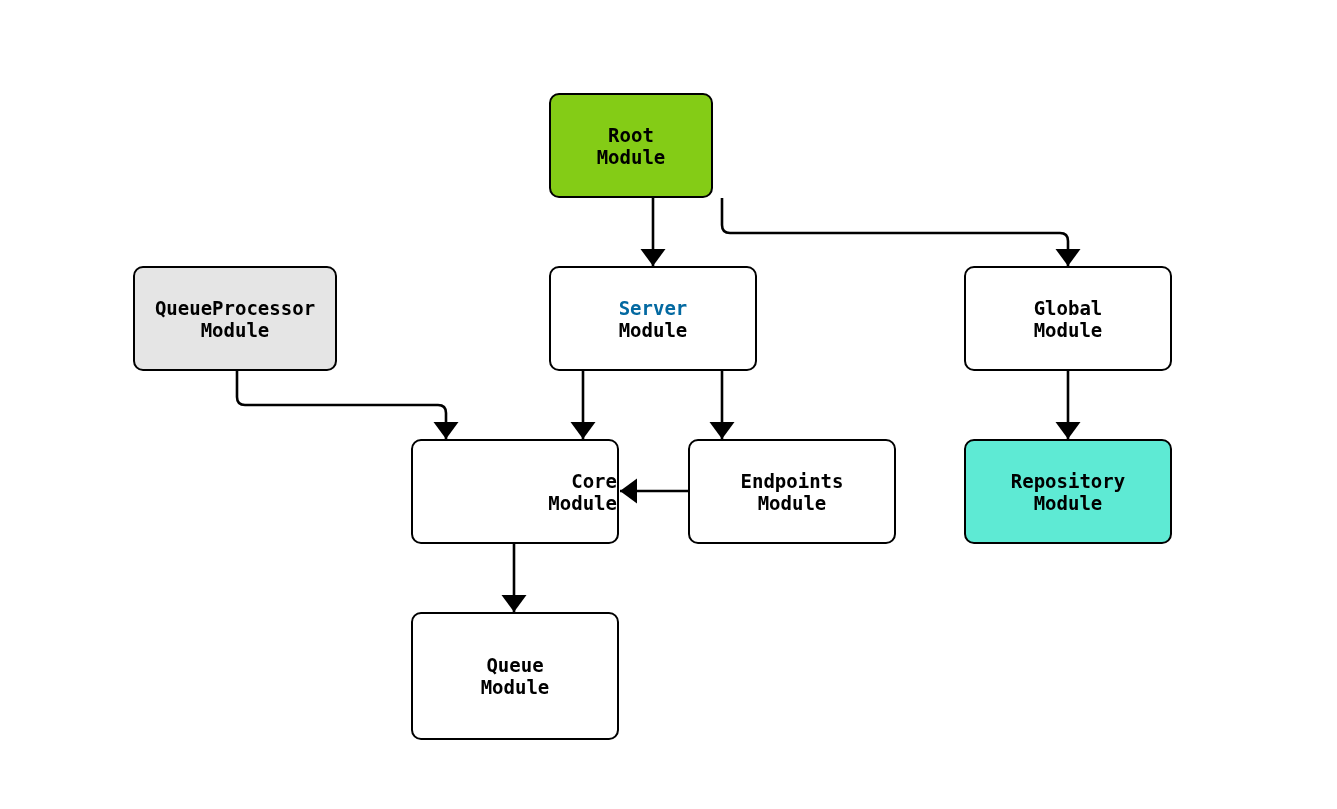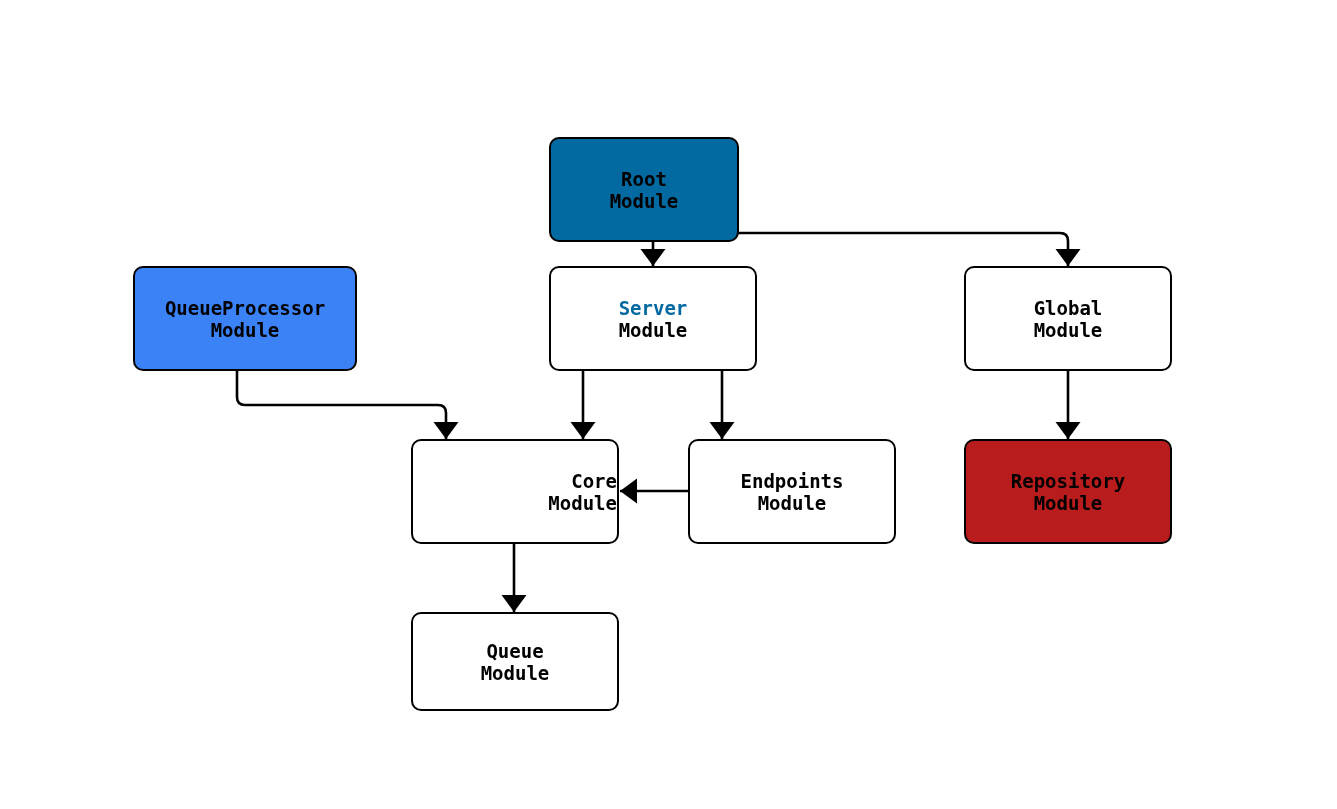--- a/index.html
+++ b/index.html
@@ -59,46 +59,46 @@
       <path d="M 722 371 L 722 439" fill="none" stroke="#000000" stroke-width="2.6"></path>
       <polygon points="722,439 709.5,422 734.5,422" fill="#000000"></polygon>
       <path d="M 688 491 L 620 491" fill="none" stroke="#000000" stroke-width="2.6"></path>
       <polygon points="620,491 637,478.5 637,503.5" fill="#000000"></polygon>
       <path d="M 514 544 L 514 612" fill="none" stroke="#000000" stroke-width="2.6"></path>
       <polygon points="514,612 501.5,595 526.5,595" fill="#000000"></polygon>
       <path d="M 1068 371 L 1068 439" fill="none" stroke="#000000" stroke-width="2.6"></path>
       <polygon points="1068,439 1055.5,422 1080.5,422" fill="#000000"></polygon>
     </svg>
   <div id="node-layer">
-      <div class="node" style="left: 549px; top: 93px; width: 190px; height: 105px; border-color: rgb(0, 0, 0); background: #0369a1; margin-top: 44px;">
+      <div class="node" style="left: 549px; top: 93px; width: 164px; height: 105px; border-color: rgb(0, 0, 0); background: #84cc16;">
         <div class="node-line" style="color: rgb(0, 0, 0);">Root</div>
         <div class="node-line" style="color: rgb(0, 0, 0);">Module</div>
       </div>
-      <div class="node" style="left: 133px; top: 266px; width: 224px; height: 105px; border-color: rgb(0, 0, 0); background: #3b82f6;">
+      <div class="node" style="left: 133px; top: 266px; width: 204px; height: 105px; border-color: rgb(0, 0, 0); background: #e5e5e5;">
         <div class="node-line" style="color: rgb(0, 0, 0);">QueueProcessor</div>
         <div class="node-line" style="color: rgb(0, 0, 0);">Module</div>
       </div>
       <div class="node" style="left: 549px; top: 266px; width: 208px; height: 105px; border-color: rgb(0, 0, 0); background: rgb(255, 255, 255);">
         <div class="node-line" style="color: #0369a1;">Server</div>
         <div class="node-line" style="color: rgb(0, 0, 0);">Module</div>
       </div>
       <div class="node" style="left: 964px; top: 266px; width: 208px; height: 105px; border-color: rgb(0, 0, 0); background: rgb(255, 255, 255);">
         <div class="node-line" style="color: rgb(0, 0, 0);">Global</div>
         <div class="node-line" style="color: rgb(0, 0, 0);">Module</div>
       </div>
       <div class="node" style="left: 411px; top: 439px; width: 208px; height: 105px; border-color: rgb(0, 0, 0); background: rgb(255, 255, 255); align-items: flex-end;">
         <div class="node-line" style="color: rgb(0, 0, 0);">Core</div>
         <div class="node-line" style="color: rgb(0, 0, 0);">Module</div>
       </div>
       <div class="node" style="left: 688px; top: 439px; width: 208px; height: 105px; border-color: rgb(0, 0, 0); background: rgb(255, 255, 255);">
         <div class="node-line" style="color: rgb(0, 0, 0);">Endpoints</div>
         <div class="node-line" style="color: rgb(0, 0, 0);">Module</div>
       </div>
-      <div class="node" style="left: 964px; top: 439px; width: 208px; height: 105px; border-color: rgb(0, 0, 0); background: #b91c1c;">
+      <div class="node" style="left: 964px; top: 439px; width: 208px; height: 105px; border-color: rgb(0, 0, 0); background: #5eead4;">
         <div class="node-line" style="color: rgb(0, 0, 0);">Repository</div>
         <div class="node-line" style="color: rgb(0, 0, 0);">Module</div>
       </div>
-      <div class="node" style="left: 411px; top: 612px; width: 208px; height: 99px; border-color: rgb(0, 0, 0); background: rgb(255, 255, 255);">
+      <div class="node" style="left: 411px; top: 612px; width: 208px; height: 128px; border-color: rgb(0, 0, 0); background: rgb(255, 255, 255);">
         <div class="node-line" style="color: rgb(0, 0, 0);">Queue</div>
         <div class="node-line" style="color: rgb(0, 0, 0);">Module</div>
       </div>
     </div>
 </div>
 
 </body></html>

